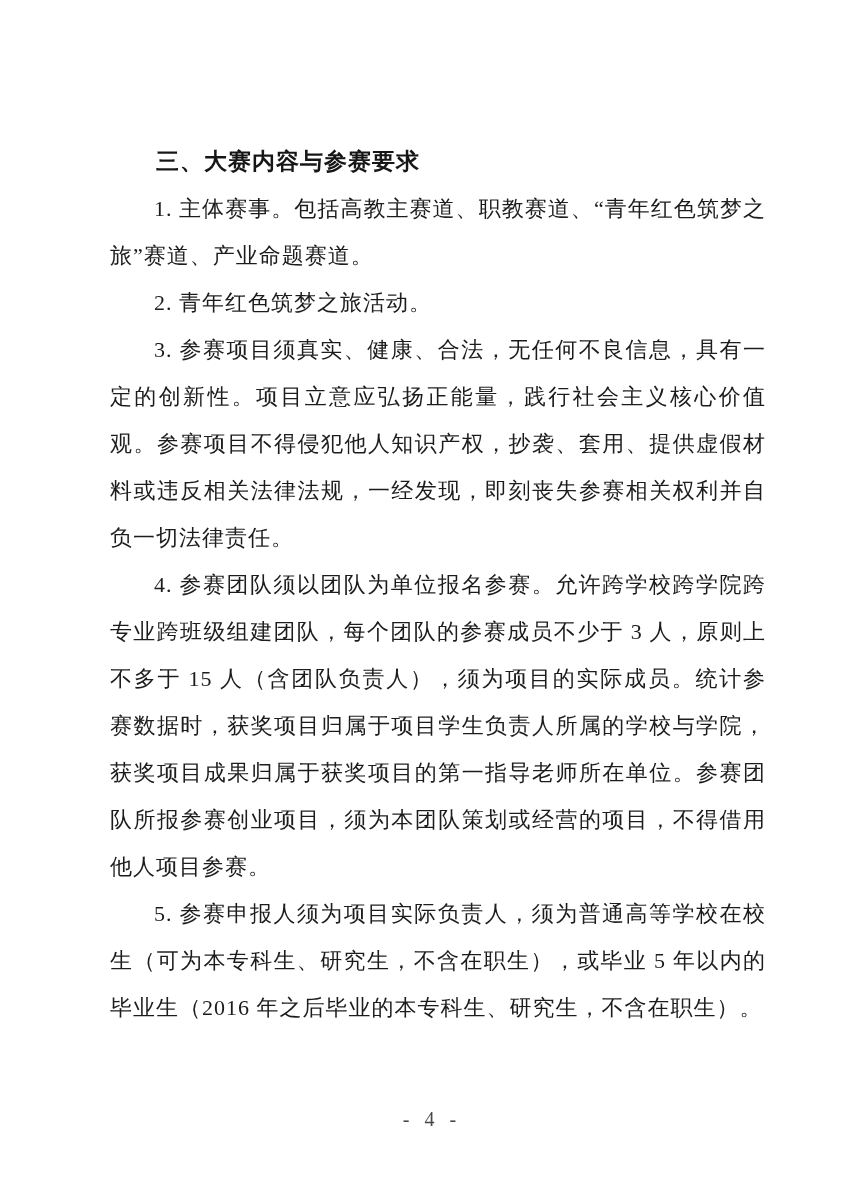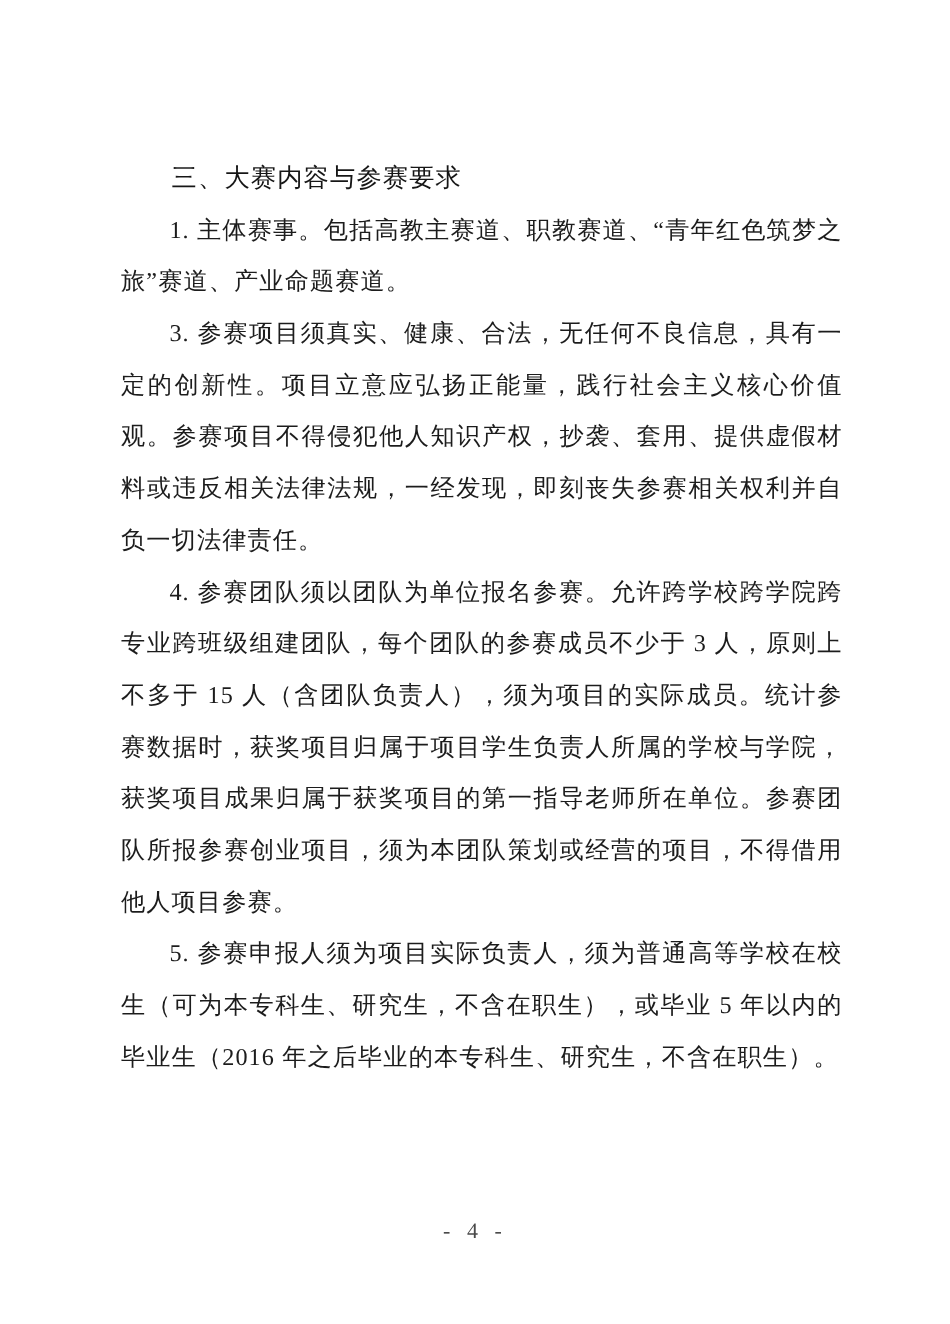--- a/index.html
+++ b/index.html
@@ -21,21 +21,21 @@
   }
   .content {
     position: absolute;
     left: 110px;
     top: 138px;
     width: 656px;
   }
   .heading {
     margin: 0;
     font-family: "Liberation Sans", sans-serif;
-    font-weight: 400;
+    font-weight: 700;
     font-size: 23px;
     line-height: 47px;
     color: #161616;
     text-indent: 2em;
     letter-spacing: 1px;
   }
   .para {
     margin: 0;
     font-size: 22px;
     line-height: 47px;
@@ -59,20 +59,21 @@
     letter-spacing: 5px;
   }
 </style>
 </head>
 <body>
 
 <div class="page">
   <div class="content">
     <h2 class="heading">三、大赛内容与参赛要求</h2>
     <p class="para">1. 主体赛事。包括高教主赛道、职教赛道、“青年红色筑梦之旅”赛道、产业命题赛道。</p>
+    <p class="para">2. 青年红色筑梦之旅活动。</p>
     <p class="para">3. 参赛项目须真实、健康、合法，无任何不良信息，具有一定的创新性。项目立意应弘扬正能量，践行社会主义核心价值观。参赛项目不得侵犯他人知识产权，抄袭、套用、提供虚假材料或违反相关法律法规，一经发现，即刻丧失参赛相关权利并自负一切法律责任。</p>
     <p class="para">4. 参赛团队须以团队为单位报名参赛。允许跨学校跨学院跨专业跨班级组建团队，每个团队的参赛成员不少于 3 人，原则上不多于 15 人（含团队负责人），须为项目的实际成员。统计参赛数据时，获奖项目归属于项目学生负责人所属的学校与学院，获奖项目成果归属于获奖项目的第一指导老师所在单位。参赛团队所报参赛创业项目，须为本团队策划或经营的项目，不得借用他人项目参赛。</p>
     <p class="para">5. 参赛申报人须为项目实际负责人，须为普通高等学校在校生（可为本专科生、研究生，不含在职生），或毕业 5 年以内的毕业生（2016 年之后毕业的本专科生、研究生，不含在职生）。</p>
   </div>
 
   <div class="footer">
     <span class="page-number">- 4 -</span>
   </div>
 </div>
 

